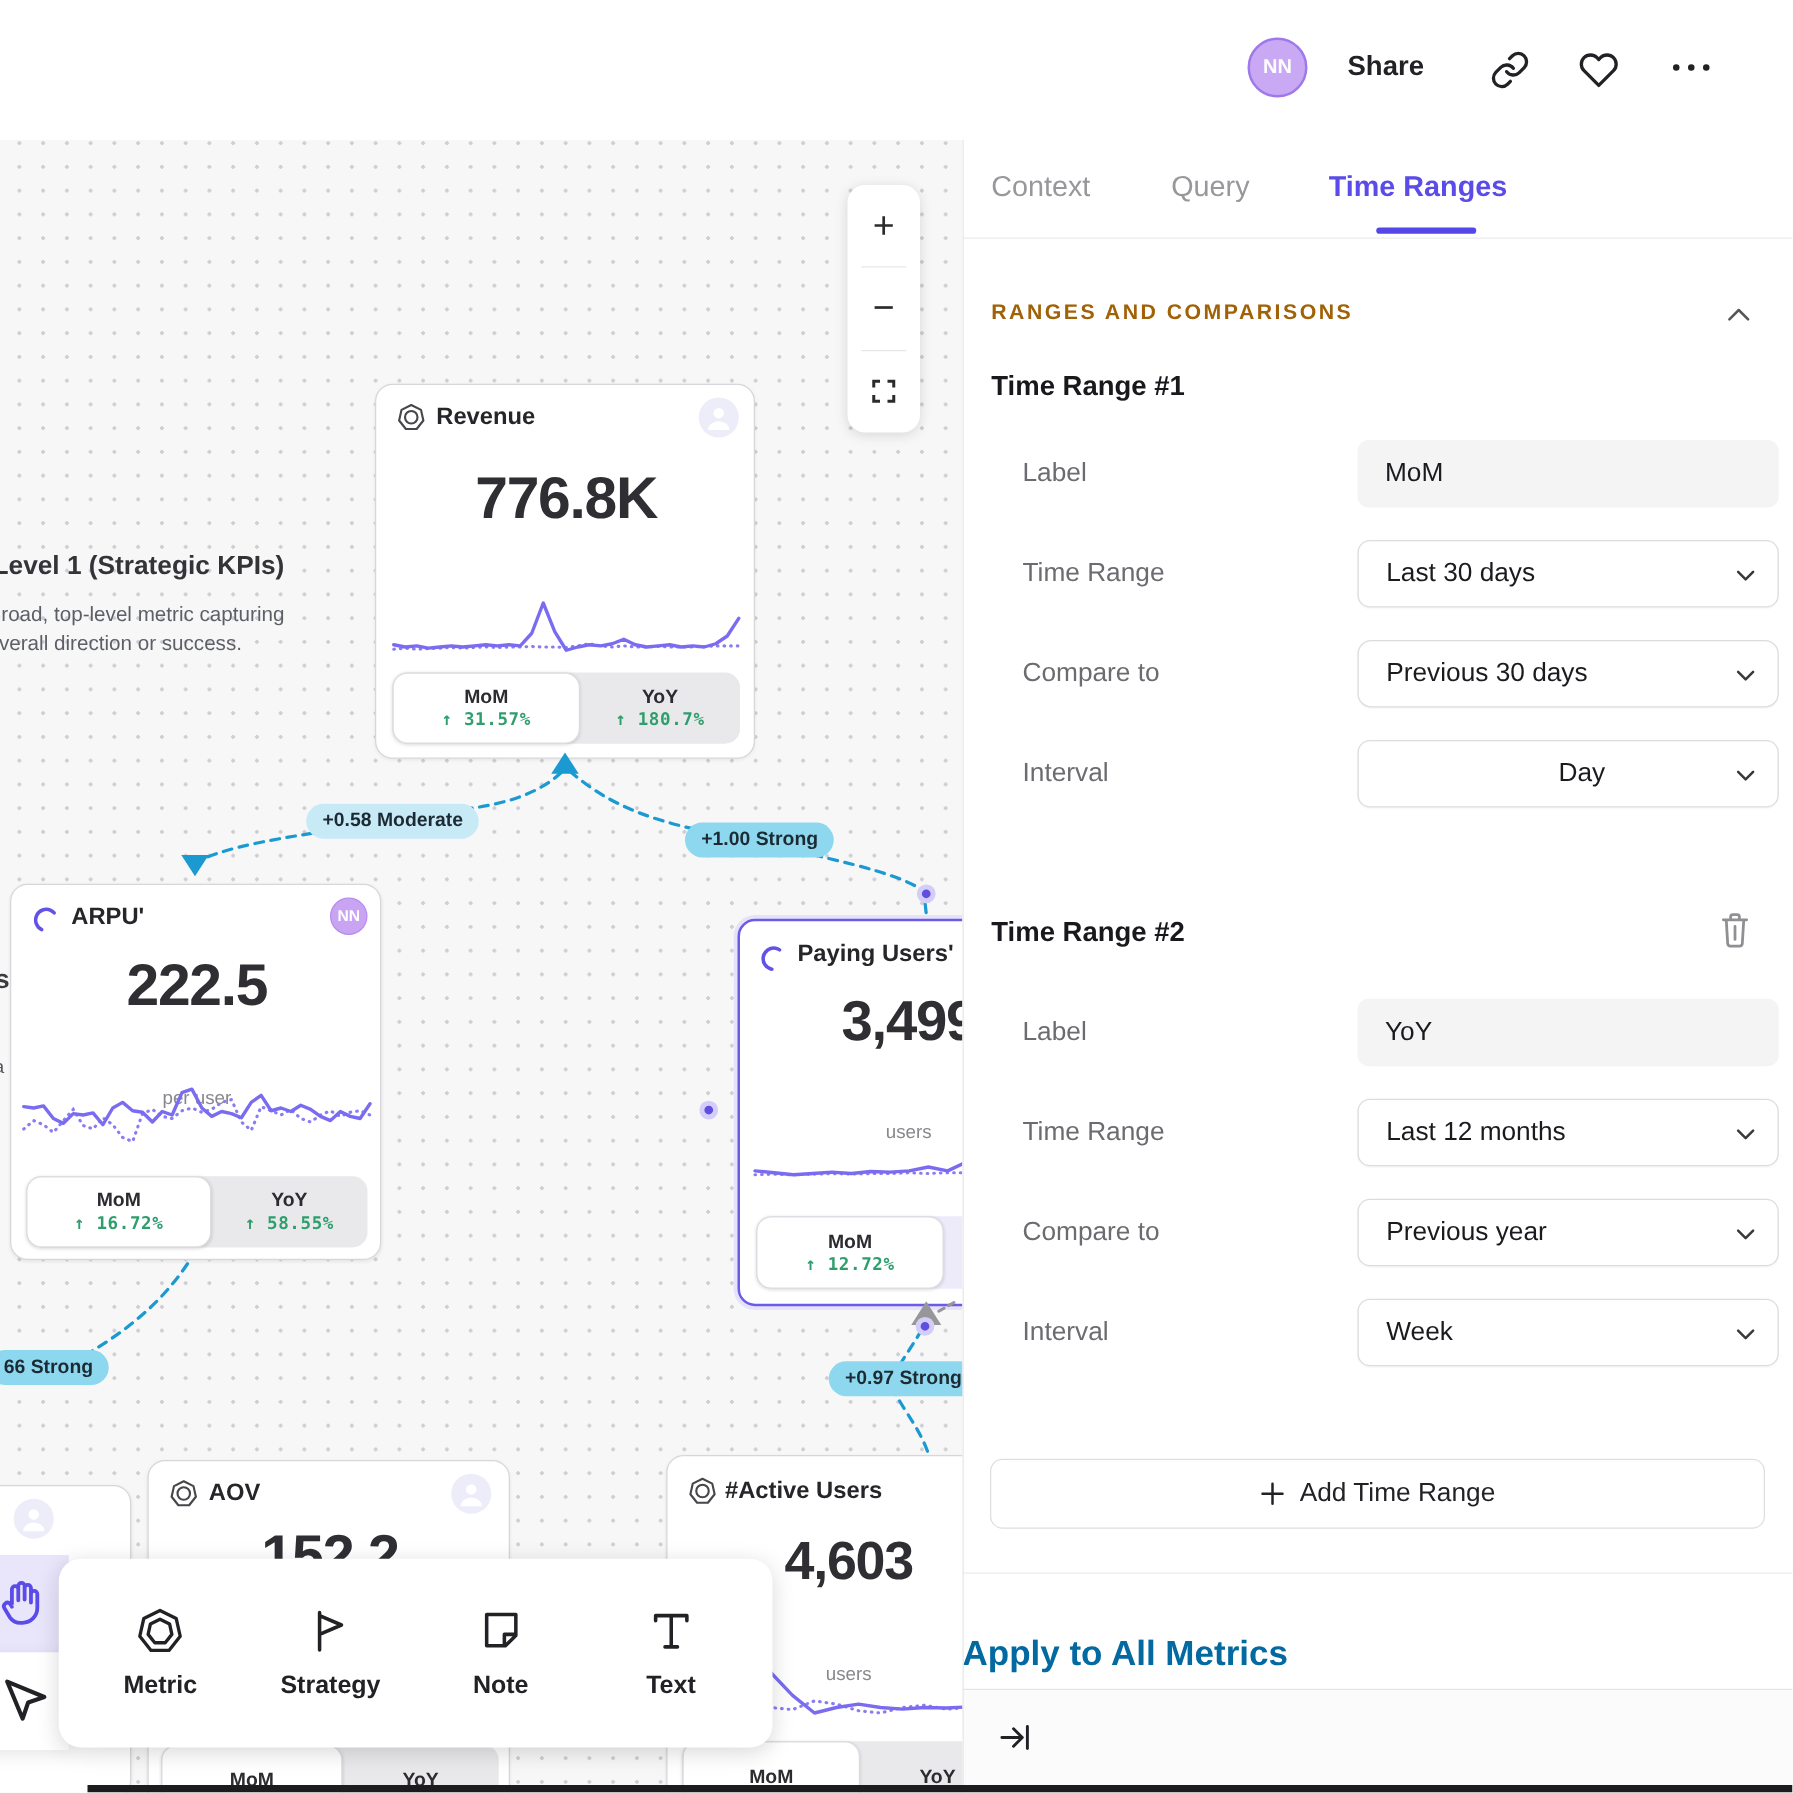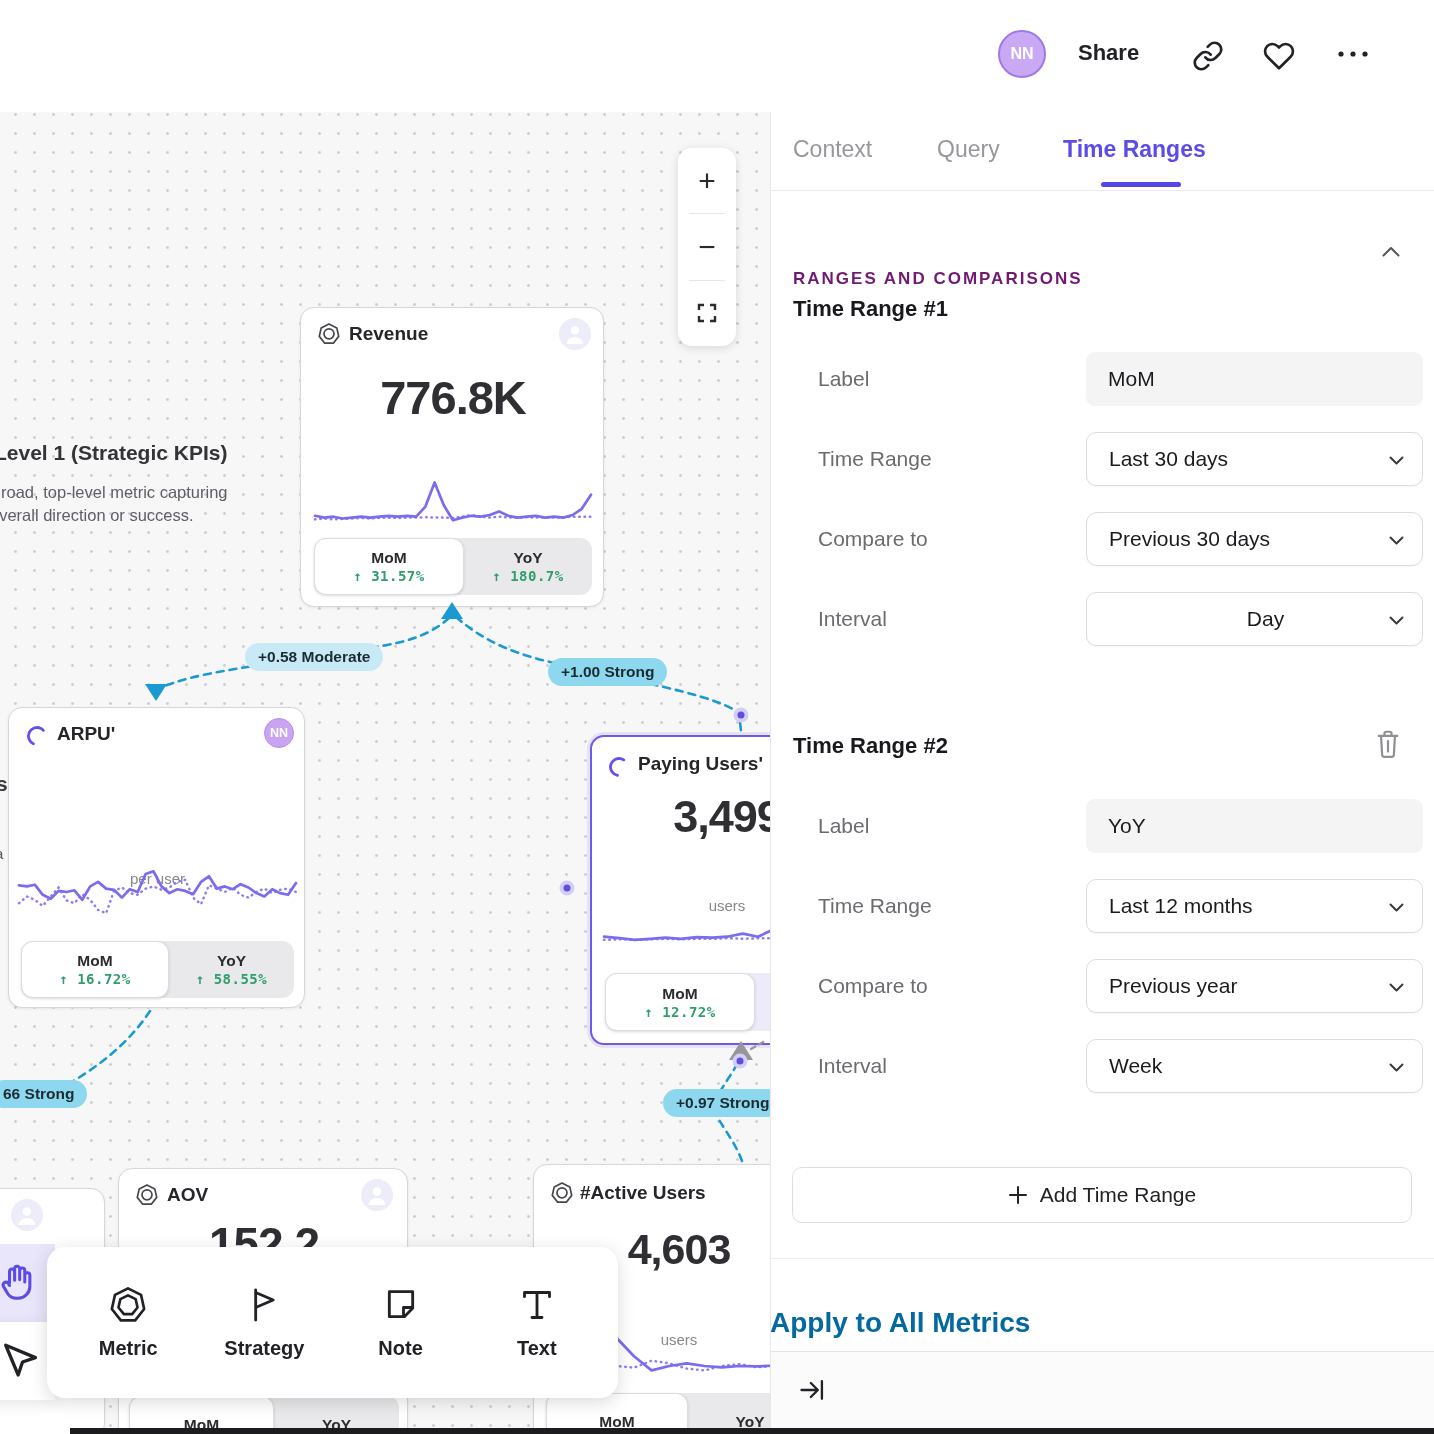--- a/index.html
+++ b/index.html
@@ -62,21 +62,21 @@
   .share { position:absolute; left:1078px; top:40px; font-size:22px; font-weight:600; color:#222226; }
   .hicon { position:absolute; top:40px; }
 
   
   .panel { position:absolute; left:770px; top:0; width:664px; height:1100px; background:#fff; z-index:15; }
   .v-divider { position:absolute; left:770px; top:112px; bottom:0; width:1px; background:#e8e8ea; z-index:16; }
   .tab { position:absolute; top:136px; font-size:23px; font-weight:500; color:#97979c; white-space:nowrap; }
   .tab.active { color:#5b4be8; font-weight:600; }
   .tab-underline { position:absolute; left:331px; top:182px; width:80px; height:5px; border-radius:3px; background:#5546e8; }
   .h-divider { position:absolute; left:0; width:664px; height:1px; background:#ececee; }
-  .section-hd { position:absolute; left:23px; top:240px; font-size:17px; font-weight:700; letter-spacing:2px; color:#701a75;margin-top:29px; }
+  .section-hd { position:absolute; left:23px; top:240px; font-size:17px; font-weight:700; letter-spacing:2px; color:#a16207; }
   .tr-title { position:absolute; left:23px; font-size:22px; font-weight:700; color:#19191d; }
   .f-label { position:absolute; left:48px; width:240px; height:54px; line-height:54px; font-size:21px; color:#6b6b70; }
   .f-input { position:absolute; left:316px; width:337px; height:54px; background:#f4f4f5; border-radius:9px; font-size:21px; color:#1b1b1f; line-height:54px; padding-left:22px; }
   .f-select { position:absolute; left:316px; width:337px; height:54px; background:#fff; border:1px solid #dcdcdf; border-radius:10px; font-size:21px; color:#1b1b1f; line-height:52px; padding-left:22px; box-shadow:0 1px 1px rgba(0,0,0,.03); }
   .f-select svg { position:absolute; right:18px; top:23px; }
   .add-btn { position:absolute; left:22px; top:1167px; width:620px; height:56px; border:1px solid #dedee1; border-radius:10px; display:flex; align-items:center; justify-content:center; gap:12px; font-size:21px; font-weight:500; color:#222226; background:#fff; }
   .apply-btn { position:absolute; left:0; top:1307px; width:664px; text-align:left; font-size:28px; font-weight:600; color:#0369a1; }
   .panel-footer { position:absolute; left:0; top:1352px; width:664px; height:76px; background:#fbfbfc; }
   .bottom-bar { position:absolute; left:70px; top:1428px; width:1364px; height:6px; background:#1c1c1e; z-index:30; }
 </style>
@@ -142,20 +142,21 @@
         </div>
       </div>
     </div>
 
     <div class="card" style="left:8px; top:707px; width:297px; height:301px;">
       <svg class="metric-icon" style="left:16px; top:16px;" width="24" height="24" viewBox="0 0 24 24">
         <circle cx="12" cy="12" r="8.5" fill="none" stroke="#6352e8" stroke-width="2.8" stroke-linecap="round" stroke-dasharray="30 24" transform="rotate(115 12 12)"></circle>
       </svg>
       <div class="card-title" style="left:48px; top:15px;">ARPU'</div>
       <div class="nn-badge" style="right:10px; top:10px;">NN</div>
+      <div class="big-value" style="left:0; top:52px; width:297px; font-size:47px;">222.5</div>
       <div class="unit" style="left:0; top:122px; width:297px;">per user</div>
       <svg class="spark" style="left:10px; top:152px;" width="277" height="62">
           <polyline points="0.0,43.2 7.9,36.5 15.8,39.8 23.7,46.0 31.7,36.5 39.6,27.5 47.5,40.4 55.4,43.2 63.3,34.2 71.2,39.8 79.1,49.9 87.1,53.3 95.0,30.9 102.9,27.5 110.8,33.1 118.7,34.8 126.6,28.6 134.5,26.4 142.5,29.8 150.4,27.5 158.3,21.9 166.2,19.7 174.1,37.6 182.0,44.3 189.9,25.3 197.9,28.6 205.8,32.0 213.7,27.5 221.6,34.8 229.5,37.6 237.4,32.0 245.3,28.6 253.3,33.1 261.2,29.8 269.1,28.6 277.0,32.0" class="sp-dot"></polyline>
           <polyline points="0.0,25.3 7.9,26.4 15.8,24.7 23.7,34.8 31.7,38.7 39.6,30.9 47.5,32.0 55.4,30.3 63.3,39.8 71.2,26.4 79.1,21.9 87.1,28.6 95.0,29.8 102.9,37.6 110.8,29.2 118.7,32.0 126.6,14.1 134.5,11.3 142.5,26.4 150.4,33.1 158.3,29.2 166.2,30.9 174.1,34.2 182.0,21.9 189.9,16.3 197.9,28.6 205.8,26.4 213.7,29.2 221.6,24.2 229.5,27.5 237.4,33.1 245.3,36.5 253.3,29.2 261.2,33.1 269.1,34.8 277.0,23.0" class="sp-solid"></polyline>
         </svg>
       <div class="segment" style="left:12px; top:233px; width:273px; height:57px;">
         <div class="seg-half seg-white" style="left:0; width:148px;">
           <div class="seg-label">MoM</div>
           <div class="seg-delta">↑ 16.72%</div>
         </div>

